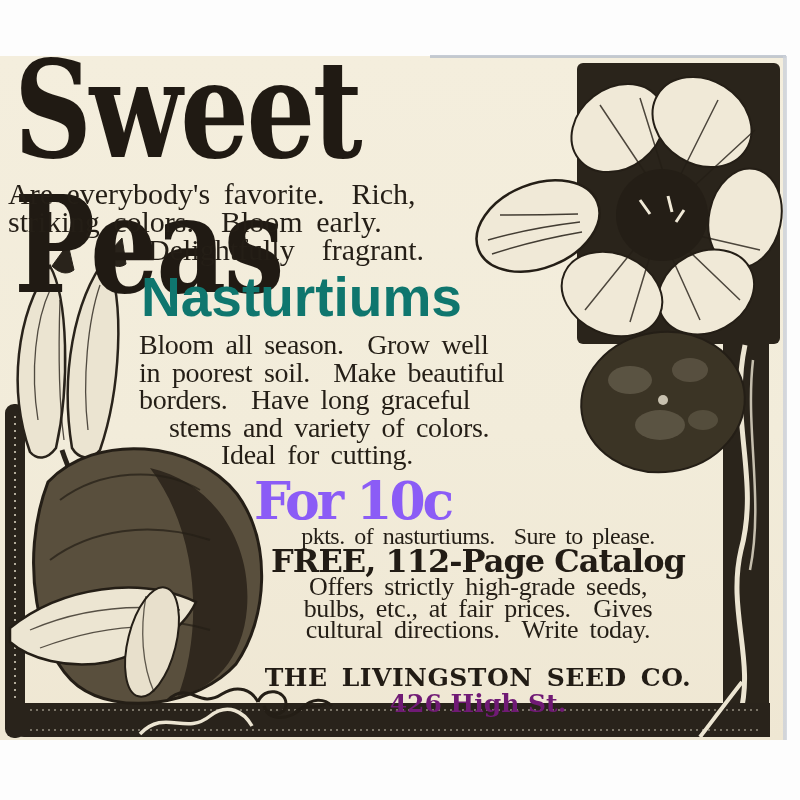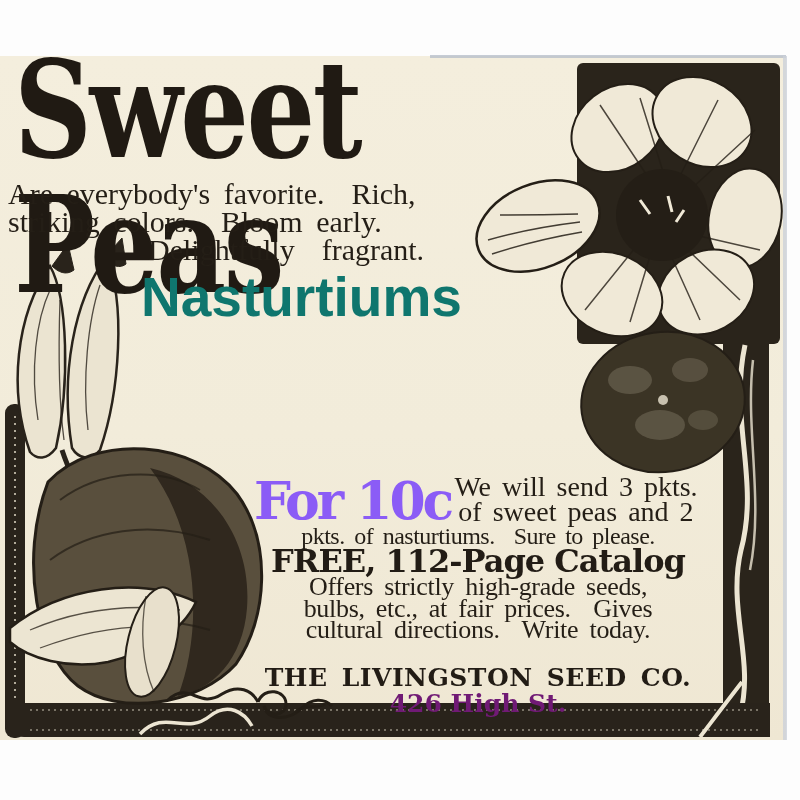--- a/index.html
+++ b/index.html
@@ -139,26 +139,29 @@
 
   <div class="txt title">Sweet Peas</div>
 
   <div class="txt intro">
     <div class="pre">Are everybody's favorite.  Rich,</div>
     <div class="pre">striking colors.  Bloom early.</div>
     <div class="pre l2">Delightfully  fragrant.</div>
   </div>
 
   <div class="txt nast-head">Nasturtiums</div>
+  <div class="txt nast-body">
+    <div class="pre">Bloom all season.  Grow well</div>
+    <div class="pre">in poorest soil.  Make beautiful</div>
+    <div class="pre">borders.  Have long graceful</div>
+    <div class="pre l3">stems and variety of colors.</div>
+    <div class="pre l4">Ideal for cutting.</div>
+  </div>
 
   <div class="txt offer-price">For 10c</div>
-  <div class="txt offer-right">
-    <div class="pre">We will send 3 pkts.</div>
-    <div class="pre">of sweet peas and 2</div>
-  </div>
 
   <div class="txt center-col">
     <div class="pre offer-full">pkts. of nasturtiums.  Sure to please.</div>
     <div class="pre free-head">FREE, 112-Page Catalog</div>
     <div>
       <div class="pre catalog">Offers strictly high-grade seeds,</div>
       <div class="pre catalog">bulbs, etc., at fair prices.  Gives</div>
       <div class="pre catalog">cultural directions.  Write today.</div>
     </div>
     <div class="pre company-name">THE LIVINGSTON SEED CO.</div>

